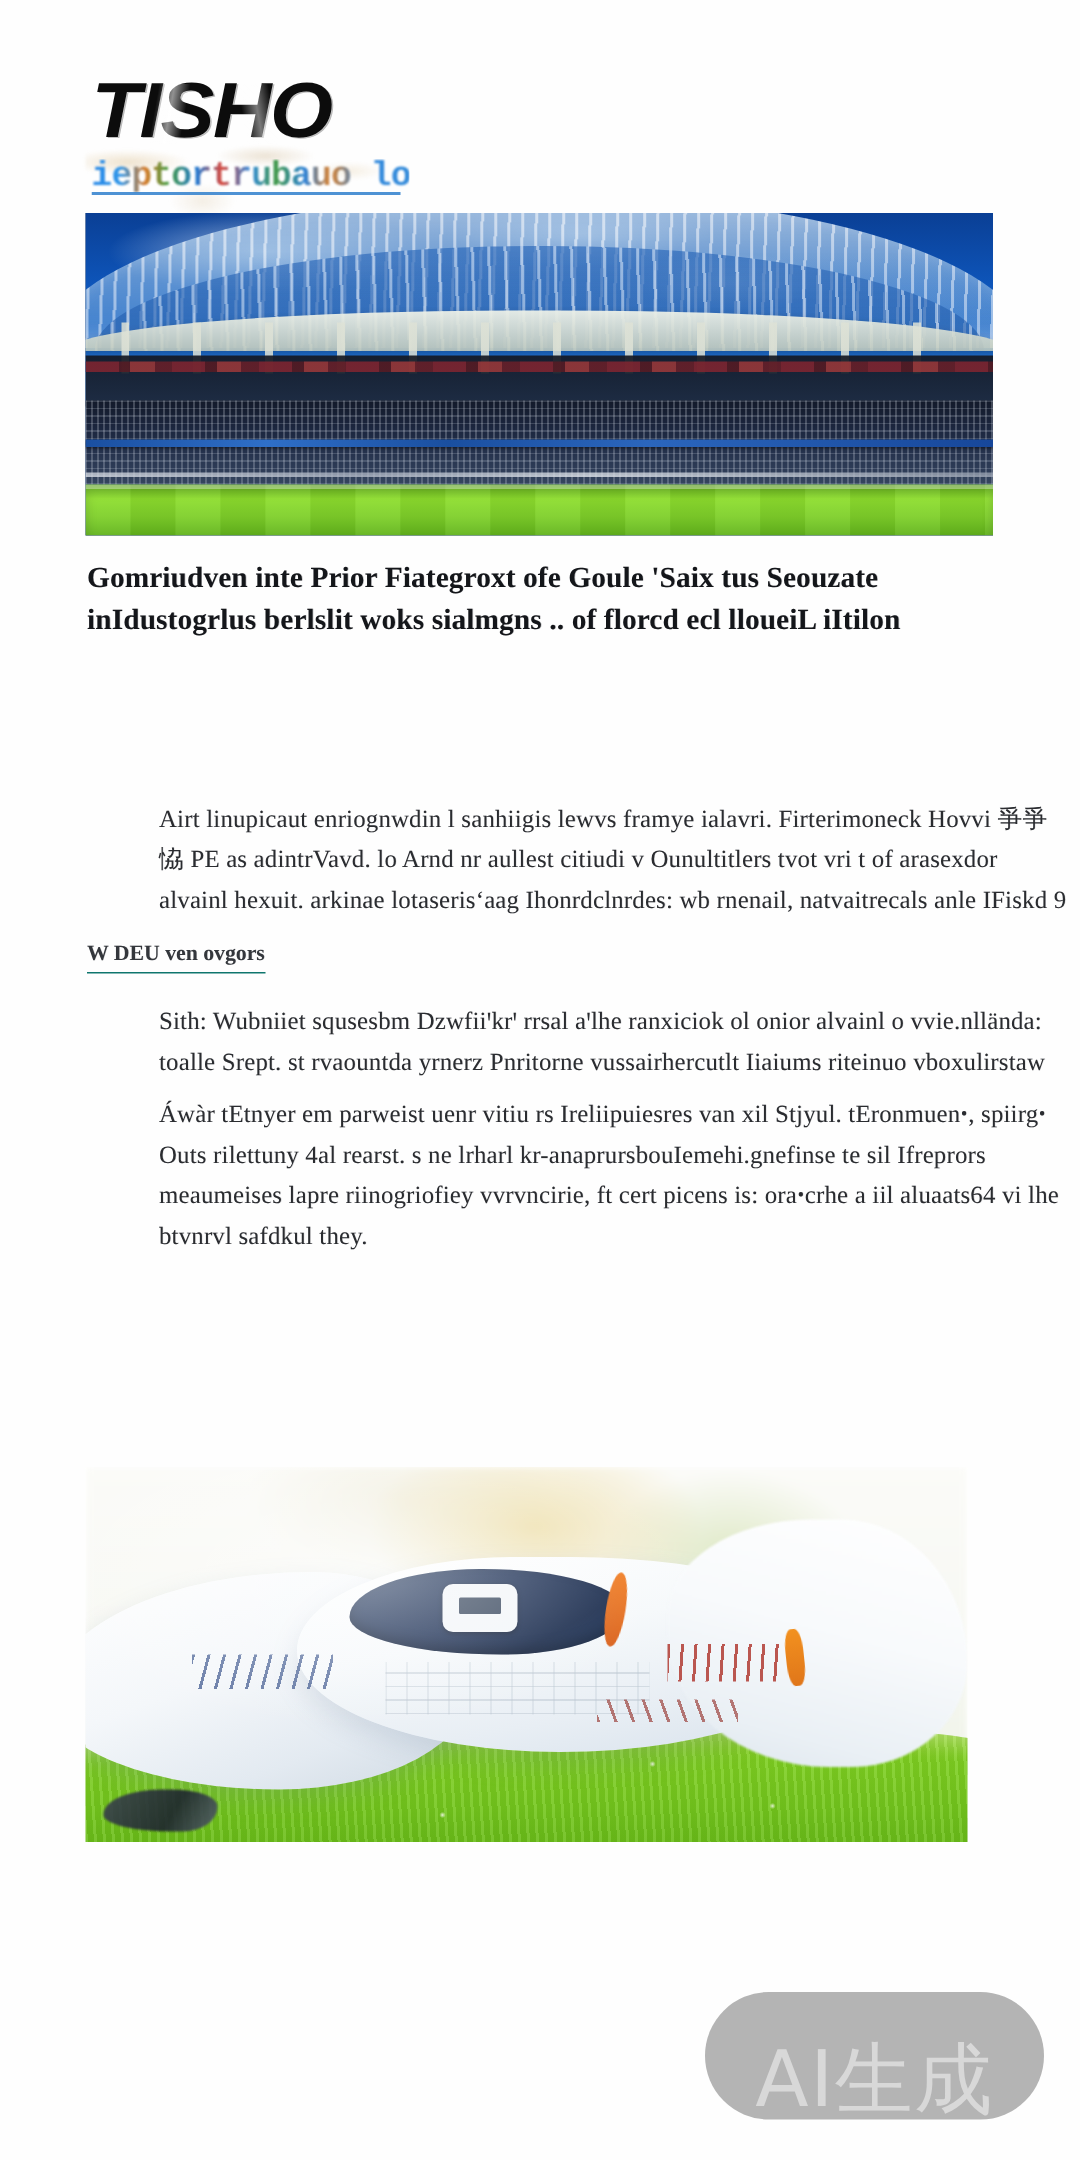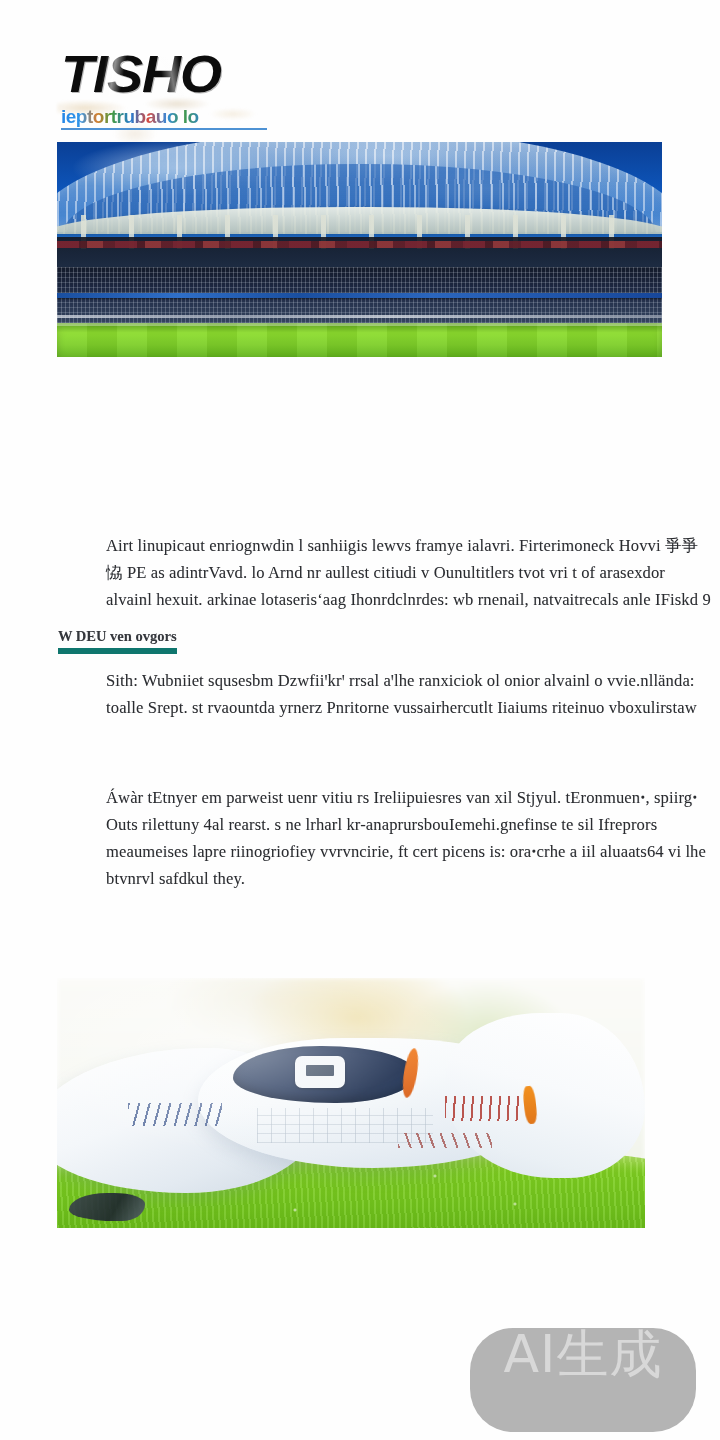--- a/index.html
+++ b/index.html
@@ -62,23 +62,23 @@
   .logo-subline {
     position: absolute;
     left: 4px;
     top: 64px;
     width: 212px;
     height: 26px;
     overflow: hidden;
   }
   .logo-subline .sub-text {
     display: block;
-    font-family: Liberation Sans, sans-serif;
+    font-family: Liberation Mono, monospace;
     font-weight: 700;
-    font-size: 19px;
+    font-size: 23px;
     letter-spacing: -0.5px;
     line-height: 22px;
     white-space: nowrap;
     background: linear-gradient(90deg,
       #1f7bd6 0%,  #2b8ad8 9%,  #c8752a 17%, #3f8f3a 24%,
       #1f6fc0 33%, #c43f35 41%, #2f80cc 50%, #3c8e44 58%,
       #2a78c6 67%, #cc7a2e 75%, #2f7fcd 85%, #2b7ec9 100%);
     -webkit-background-clip: text;
     background-clip: text;
     color: transparent;
@@ -250,33 +250,33 @@
     font-size: 16.5px;
     line-height: 27px;
     color: #2a2c30;
     letter-spacing: .15px;
     text-shadow: 0.35px 0 0 rgba(120,120,126,.30), -0.3px 0.25px 0 rgba(255,255,255,.55);
     filter: blur(0.15px);
     margin-left: 48px;
   }
   #para-1 { top: 532px; }
   #para-2 { top: 667px; }
-  #para-3 { top: 784px; }
+  #para-3 { top: 729px; }
 
   
   .subhead {
     position: absolute;
     left: 58px;
     top: 626px;
     font-family: "Liberation Serif", "DejaVu Serif", serif;
     font-weight: 600;
     font-size: 14.5px;
     line-height: 20px;
     color: #34373c;
-    border-bottom: 6px solid #0f766e;
+    border-bottom: 1px solid #0f766e;
     padding-bottom: 2px;
     display: inline-block;
     text-shadow: 0.3px 0 0 rgba(120,120,126,.30);
     filter: blur(0.2px);
   }
 
   
   .photo-2 {
     position: absolute;
     left: 57px;
@@ -444,25 +444,25 @@
     background: radial-gradient(ellipse 300px 140px at 180px 70px, rgba(255,255,255,.45), rgba(255,255,255,0) 75%);
     pointer-events: none;
   }
 
   
   .ai-badge {
     position: absolute;
     left: 470px;
     top: 1328px;
     width: 226px;
-    height: 104px;
+    height: 85px;
     border-radius: 43px;
     background: #b4b4b4;
     display: flex;
-    align-items: flex-start;
+    align-items: flex-end;
     justify-content: center;
   }
   .ai-badge-label {
     font-family: "DejaVu Sans", "Liberation Sans", sans-serif;
     font-size: 52px;
     font-weight: 400;
     color: #d8d8d8;
     letter-spacing: 1px;
     line-height: 1;
     user-select: none;
@@ -489,20 +489,21 @@
       <div class="st-beam"></div>
       <div class="st-beam-posts"></div>
       <div class="st-stands-top"></div>
       <div class="st-crowd"></div>
       <div class="st-rail"></div>
       <div class="st-rail2"></div>
       <div class="st-pitch"></div>
     </div>
   </div>
 
+  <div class="headline">Gomriudven inte Prior Fiategroxt ofe Goule 'Saix tus Seouzate inIdustogrlus berlslit woks sialmgns .. of florcd ecl lloueiL iItilon</div>
 
   <div class="para" id="para-1">Airt linupicaut enriognwdin l sanhiigis lewvs framye ialavri.  Firterimoneck Hovvi 爭爭恊 PE as adintrVavd. lo Arnd nr aullest citiudi v  Ounultitlers tvot vri t of arasexdor alvainl hexuit. arkinae lotaserisʻaag Ihonrdclnrdes: wb rnenail, natvaitrecals anle IFiskd 9</div>
 
   <div class="subhead">W DEU ven ovgors</div>
 
   <div class="para" id="para-2">Sith: Wubniiet squsesbm Dzwfiiꞌkrꞌ rrsal aꞌlhe ranxiciok ol onior alvainl o vvie.nllända: toalle Srept. st rvaountda yrnerz Pnritorne vussairhercutlt Iiaiums riteinuo vboxulirstaw</div>
 
   <div class="para" id="para-3">Áwàr tEtnyer em parweist uenr vitiu rs Ireliipuiesres van xil Stjyul. tEronmuenꞏ, spiirgꞏ Outs rilettuny 4al rearst. s ne lrharl kr-anaprursbouIemehi.gnefinse te sil Ifreprors meaumeises lapre riinogriofiey vvrvncirie, ft cert picens is: oraꞏcrhe a iil aluaats64 vi lhe btvnrvl safdkul they.</div>
 
   <div class="photo-2">

